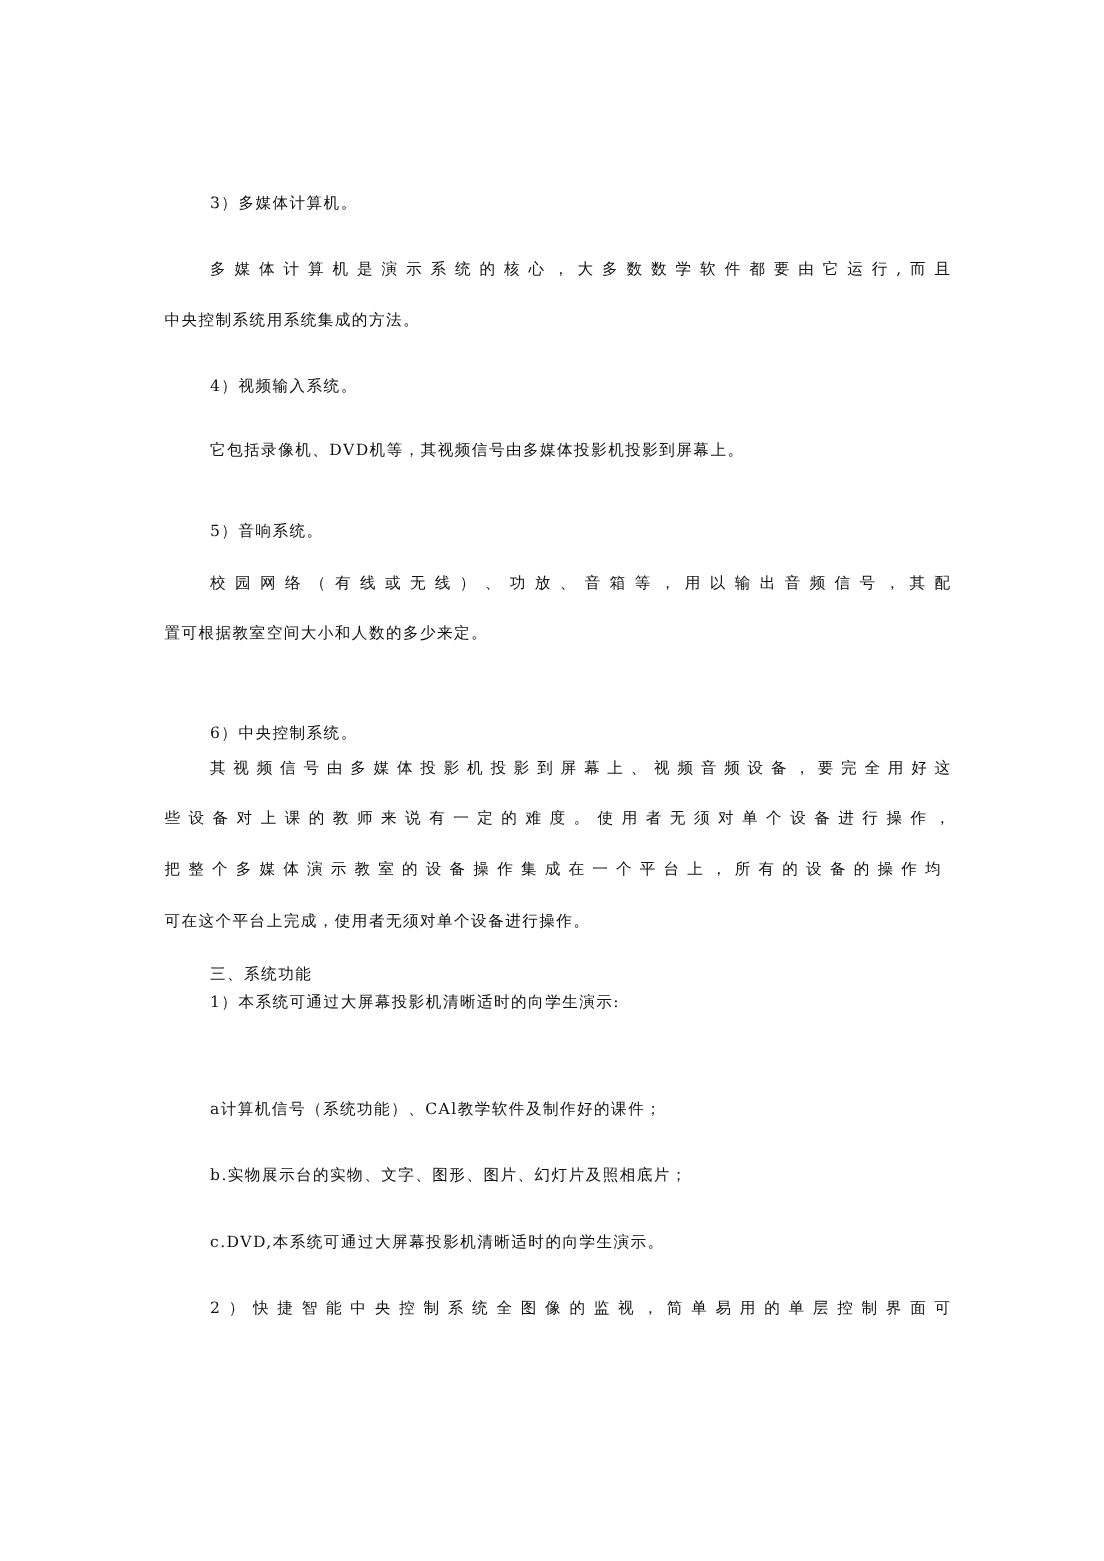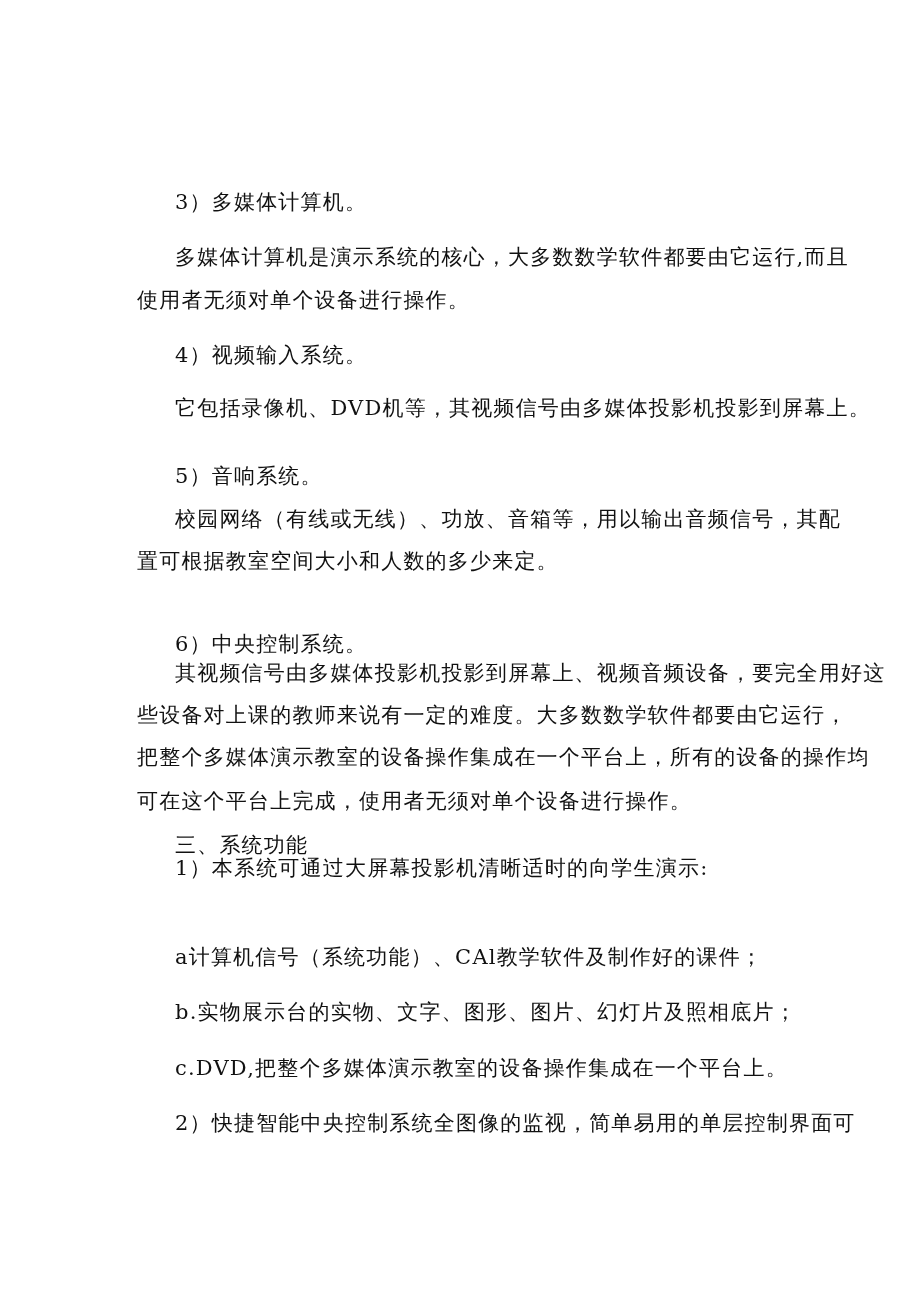--- a/index.html
+++ b/index.html
@@ -1,37 +1,37 @@
 <!DOCTYPE html>
 <html><head>
 <meta charset="utf-8">
 <style>
   html, body { margin: 0; padding: 0; background: #ffffff; }
   body { width: 920px; height: 1301px; position: relative; overflow: hidden;
          font-family: "DejaVu Serif", "Liberation Serif", serif; color: #111111; }
-  .line { position: absolute; left: 137px; white-space: nowrap; font-size: 21px; line-height: 24px; letter-spacing: 1.2px; margin-top: 32px; }
+  .line { position: absolute; left: 137px; white-space: nowrap; font-size: 13px; line-height: 24px; letter-spacing: 1.2px; }
   .ind { left: 175px; }
   .just { width: 656px; text-align: justify; text-align-last: justify; }
 </style>
 </head>
 <body>
 
 <div>
   <div class="line ind" style="top:158px">3）多媒体计算机。</div>
   <div class="line ind just" style="top:213px;width:618px">多媒体计算机是演示系统的核心，大多数数学软件都要由它运行,而且</div>
-  <div class="line" style="top:256px">使用者无须对单个设备进行操作。</div>
+  <div class="line" style="top:256px">中央控制系统用系统集成的方法。</div>
   <div class="line ind" style="top:311px">4）视频输入系统。</div>
   <div class="line ind" style="top:364px">它包括录像机、DVD机等，其视频信号由多媒体投影机投影到屏幕上。</div>
   <div class="line ind" style="top:432px">5）音响系统。</div>
   <div class="line ind just" style="top:475px;width:618px">校园网络（有线或无线）、功放、音箱等，用以输出音频信号，其配</div>
   <div class="line" style="top:517px">置可根据教室空间大小和人数的多少来定。</div>
   <div class="line ind" style="top:600px">6）中央控制系统。</div>
   <div class="line ind just" style="top:629px;width:618px">其视频信号由多媒体投影机投影到屏幕上、视频音频设备，要完全用好这</div>
-  <div class="line just" style="top:671px">些设备对上课的教师来说有一定的难度。大多数数学软件都要由它运行，</div>
+  <div class="line just" style="top:671px">些设备对上课的教师来说有一定的难度。使用者无须对单个设备进行操作，</div>
   <div class="line just" style="top:713px;width:648px">把整个多媒体演示教室的设备操作集成在一个平台上，所有的设备的操作均</div>
   <div class="line" style="top:757px">可在这个平台上完成，使用者无须对单个设备进行操作。</div>
   <div class="line ind" style="top:801px">三、系统功能</div>
   <div class="line ind" style="top:824px">1）本系统可通过大屏幕投影机清晰适时的向学生演示:</div>
   <div class="line ind" style="top:913px">a计算机信号（系统功能）、CAl教学软件及制作好的课件；</div>
   <div class="line ind" style="top:968px">b.实物展示台的实物、文字、图形、图片、幻灯片及照相底片；</div>
-  <div class="line ind" style="top:1024px">c.DVD,把整个多媒体演示教室的设备操作集成在一个平台上。</div>
+  <div class="line ind" style="top:1024px">c.DVD,本系统可通过大屏幕投影机清晰适时的向学生演示。</div>
   <div class="line ind just" style="top:1079px;width:618px">2）快捷智能中央控制系统全图像的监视，简单易用的单层控制界面可</div>
 </div>
 
 </body></html>

